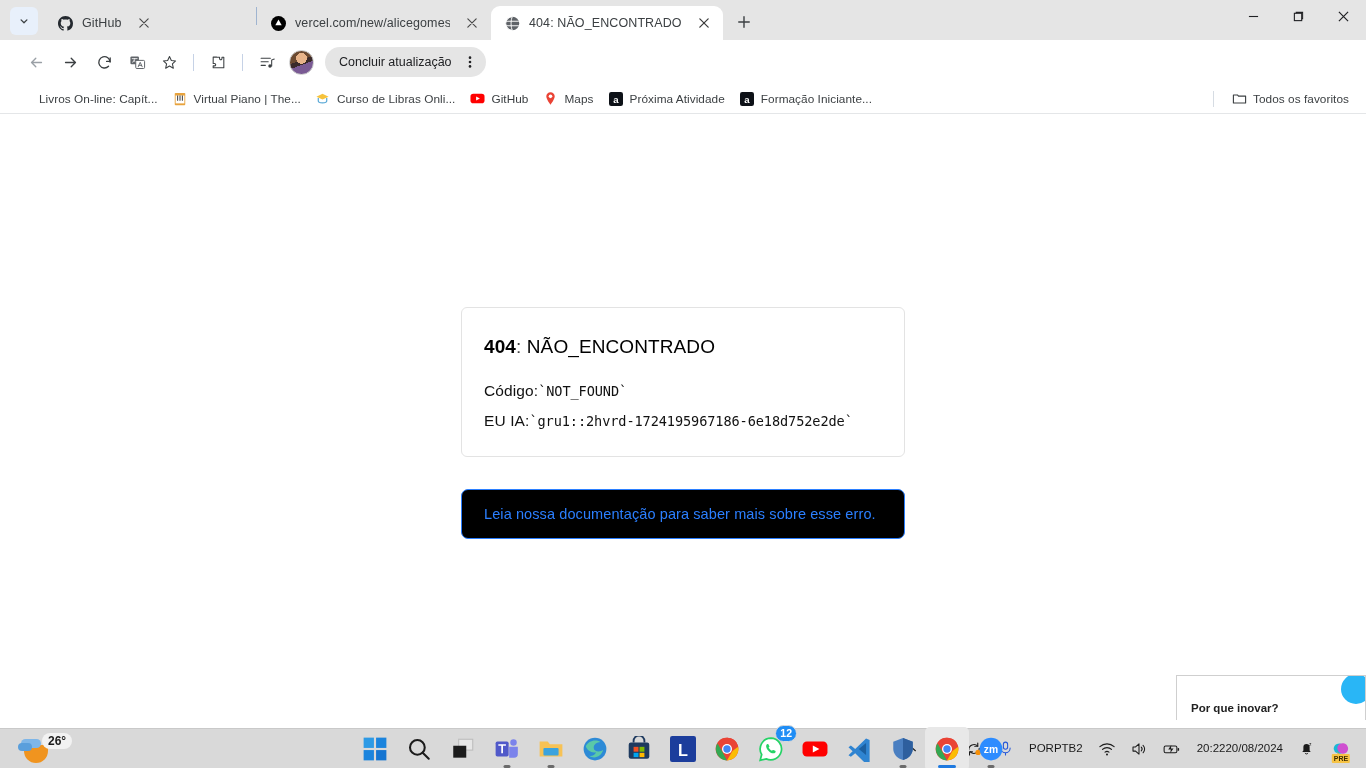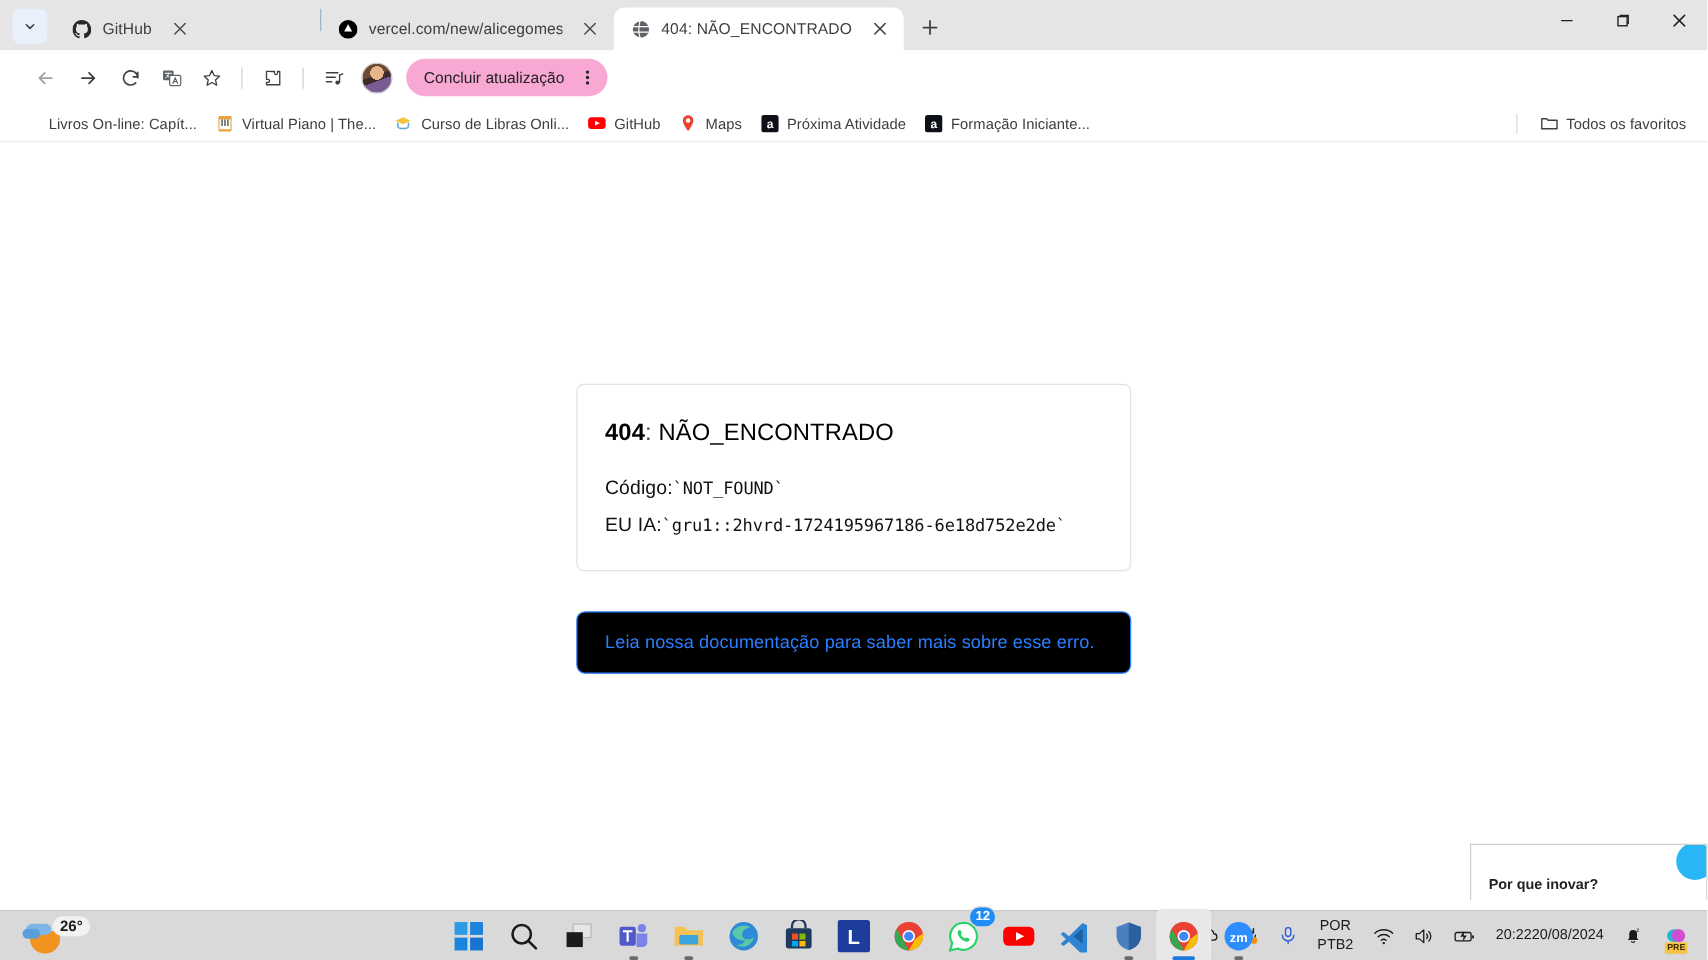--- a/index.html
+++ b/index.html
@@ -69,21 +69,21 @@
   .tbtn { width:30px; height:30px; border-radius:50%; display:flex; align-items:center; justify-content:center; cursor:pointer; }
   .tbtn svg { width:17px; height:17px; }
   .tdiv { width:1px; height:17px; background:#c6d2e6; margin:0 7px; }
   .avatar {
     width:25px; height:25px; border-radius:50%; margin: 0 5px;
     background: radial-gradient(circle at 50% 32%, #e8b48a 0 28%, transparent 28%),
                 linear-gradient(160deg,#6c4a31 0 42%, #3a2a2a 42% 58%, #7a5a94 58% 100%);
     border: 1px solid #ccc; cursor:pointer; overflow:hidden; position:relative;
   }
   .update-pill {
-    height:30px; background:#f9a8d4; border-radius:15px; display:flex; align-items:center;
+    height:30px; background:#e5e5e5; border-radius:15px; display:flex; align-items:center;
     padding: 0 4px 0 14px; gap:6px; margin-left:4px; cursor:pointer;
   }
   .update-pill span { font-size:12.5px; color:#202124; white-space:nowrap; }
   .kebab { width:24px; height:24px; display:flex; align-items:center; justify-content:center; cursor:pointer; }
   .kebab svg { width:14px; height:14px; }
 
   
   .bookmarks {
     height: 30px; background:#fff; display:flex; align-items:center; gap:0px; padding:0 10px;
     border-bottom: 1px solid #e4e6e8;
@@ -139,21 +139,21 @@
   .tkicon { width:26px; height:26px; position:relative; }
   .runbar { position:absolute; bottom:3px; left:50%; transform:translateX(-50%); width:7px; height:3px; border-radius:2px; background:#6b6b6b; }
   .runbar.wide { width:18px; background:#1f7ae0; }
   .badge {
     position:absolute; top:-2px; right:-4px; min-width:17px; height:17px; border-radius:9px;
     background:#1f8df5; color:#fff; font-size:10.5px; display:flex; align-items:center; justify-content:center;
     padding:0 4px; font-weight:600; border:1.5px solid #d9d9d9;
   }
   .tray { margin-left:auto; display:flex; align-items:center; gap:0px; padding-right:6px; }
   .trayitem { display:flex; align-items:center; justify-content:center; cursor:pointer; padding: 0 7px; height:40px; }
-  .lang { display:flex; flex-direction:column; align-items:center; line-height:1.25; font-size:11.5px; color:#1b1b1b; padding:0 8px; cursor:pointer; }
+  .lang { display:flex; flex-direction:row; align-items:center; line-height:1.25; font-size:11.5px; color:#1b1b1b; padding:0 8px; cursor:pointer; }
   .clock { display:flex; flex-direction:row; align-items:flex-end; line-height:1.3; font-size:11.5px; color:#1b1b1b; padding:0 8px; cursor:pointer; }
 
   
   .popup {
     position:absolute; right:0px; bottom:48px; width:190px; height:45px;
     background:#fff; border:1px solid #cfcfcf; border-bottom:none;
     display:flex; align-items:flex-end; padding: 0 0 6px 14px; overflow:hidden;text-align:center;
   }
   .popup .ptext { font-size:11.5px; color:#222; font-weight:600; }
   .popup .pblob { position:absolute; right:-6px; top:-2px; width:30px; height:30px; border-radius:50%; background:#29b6f6; }

